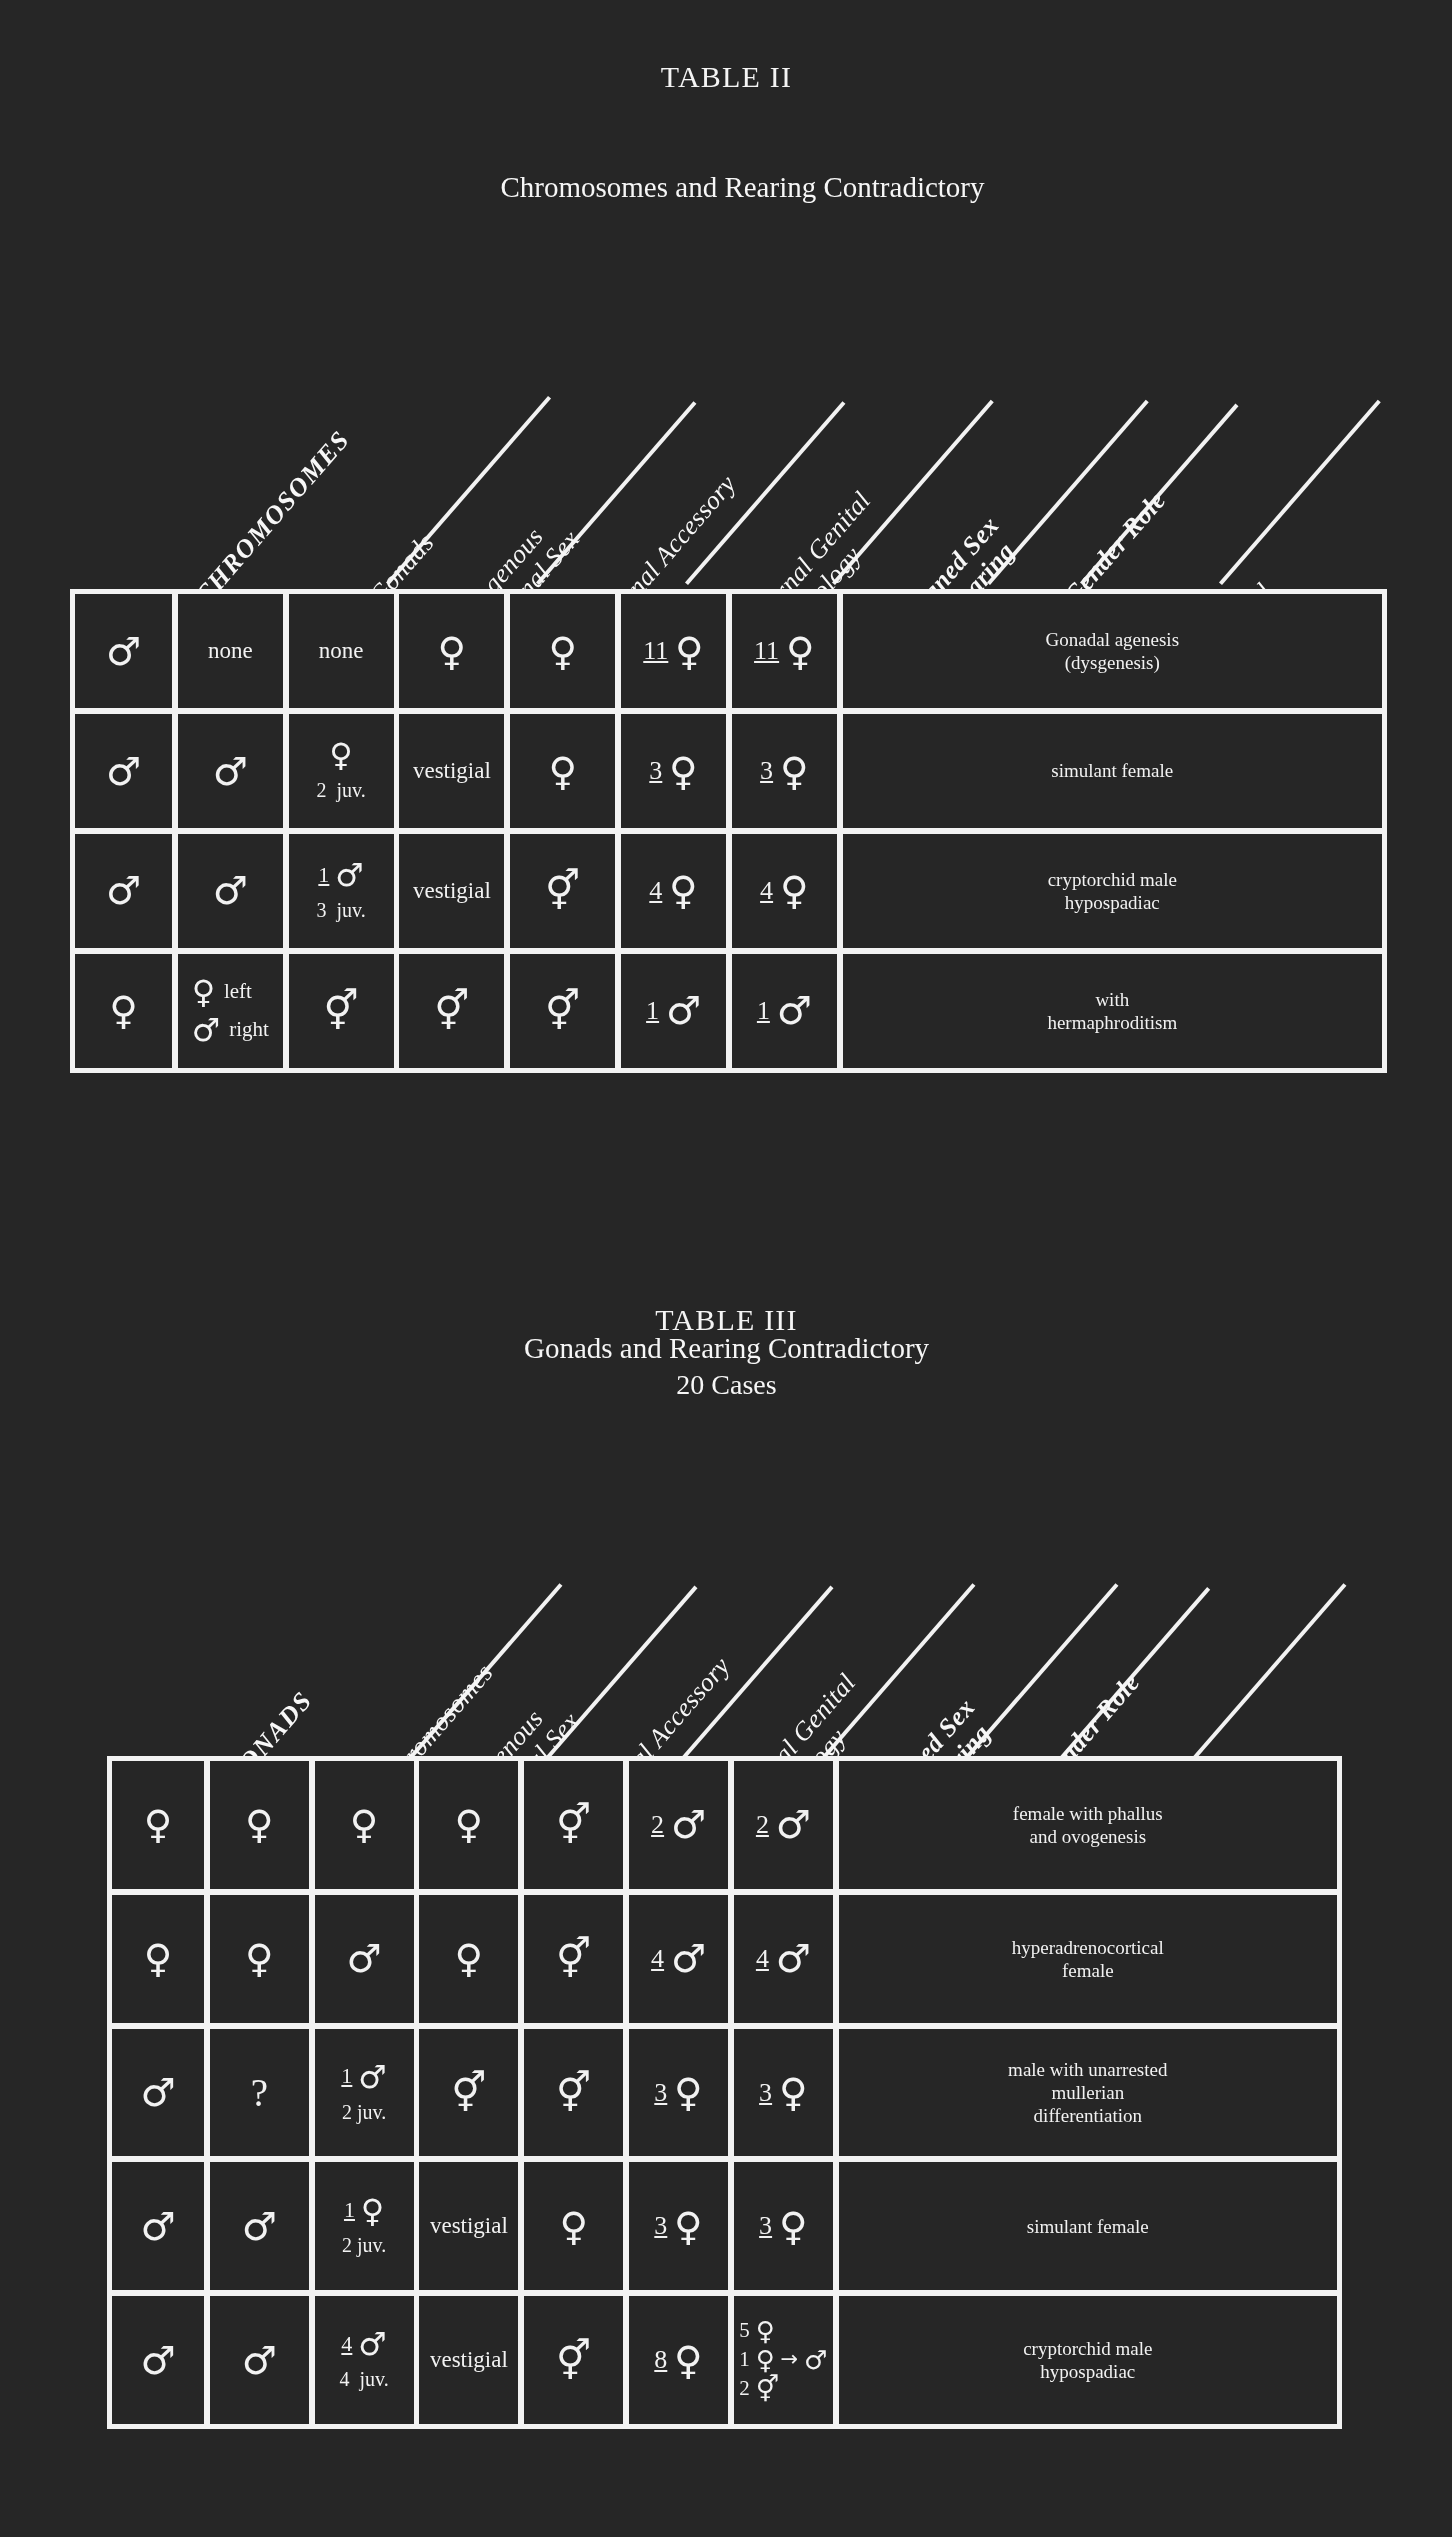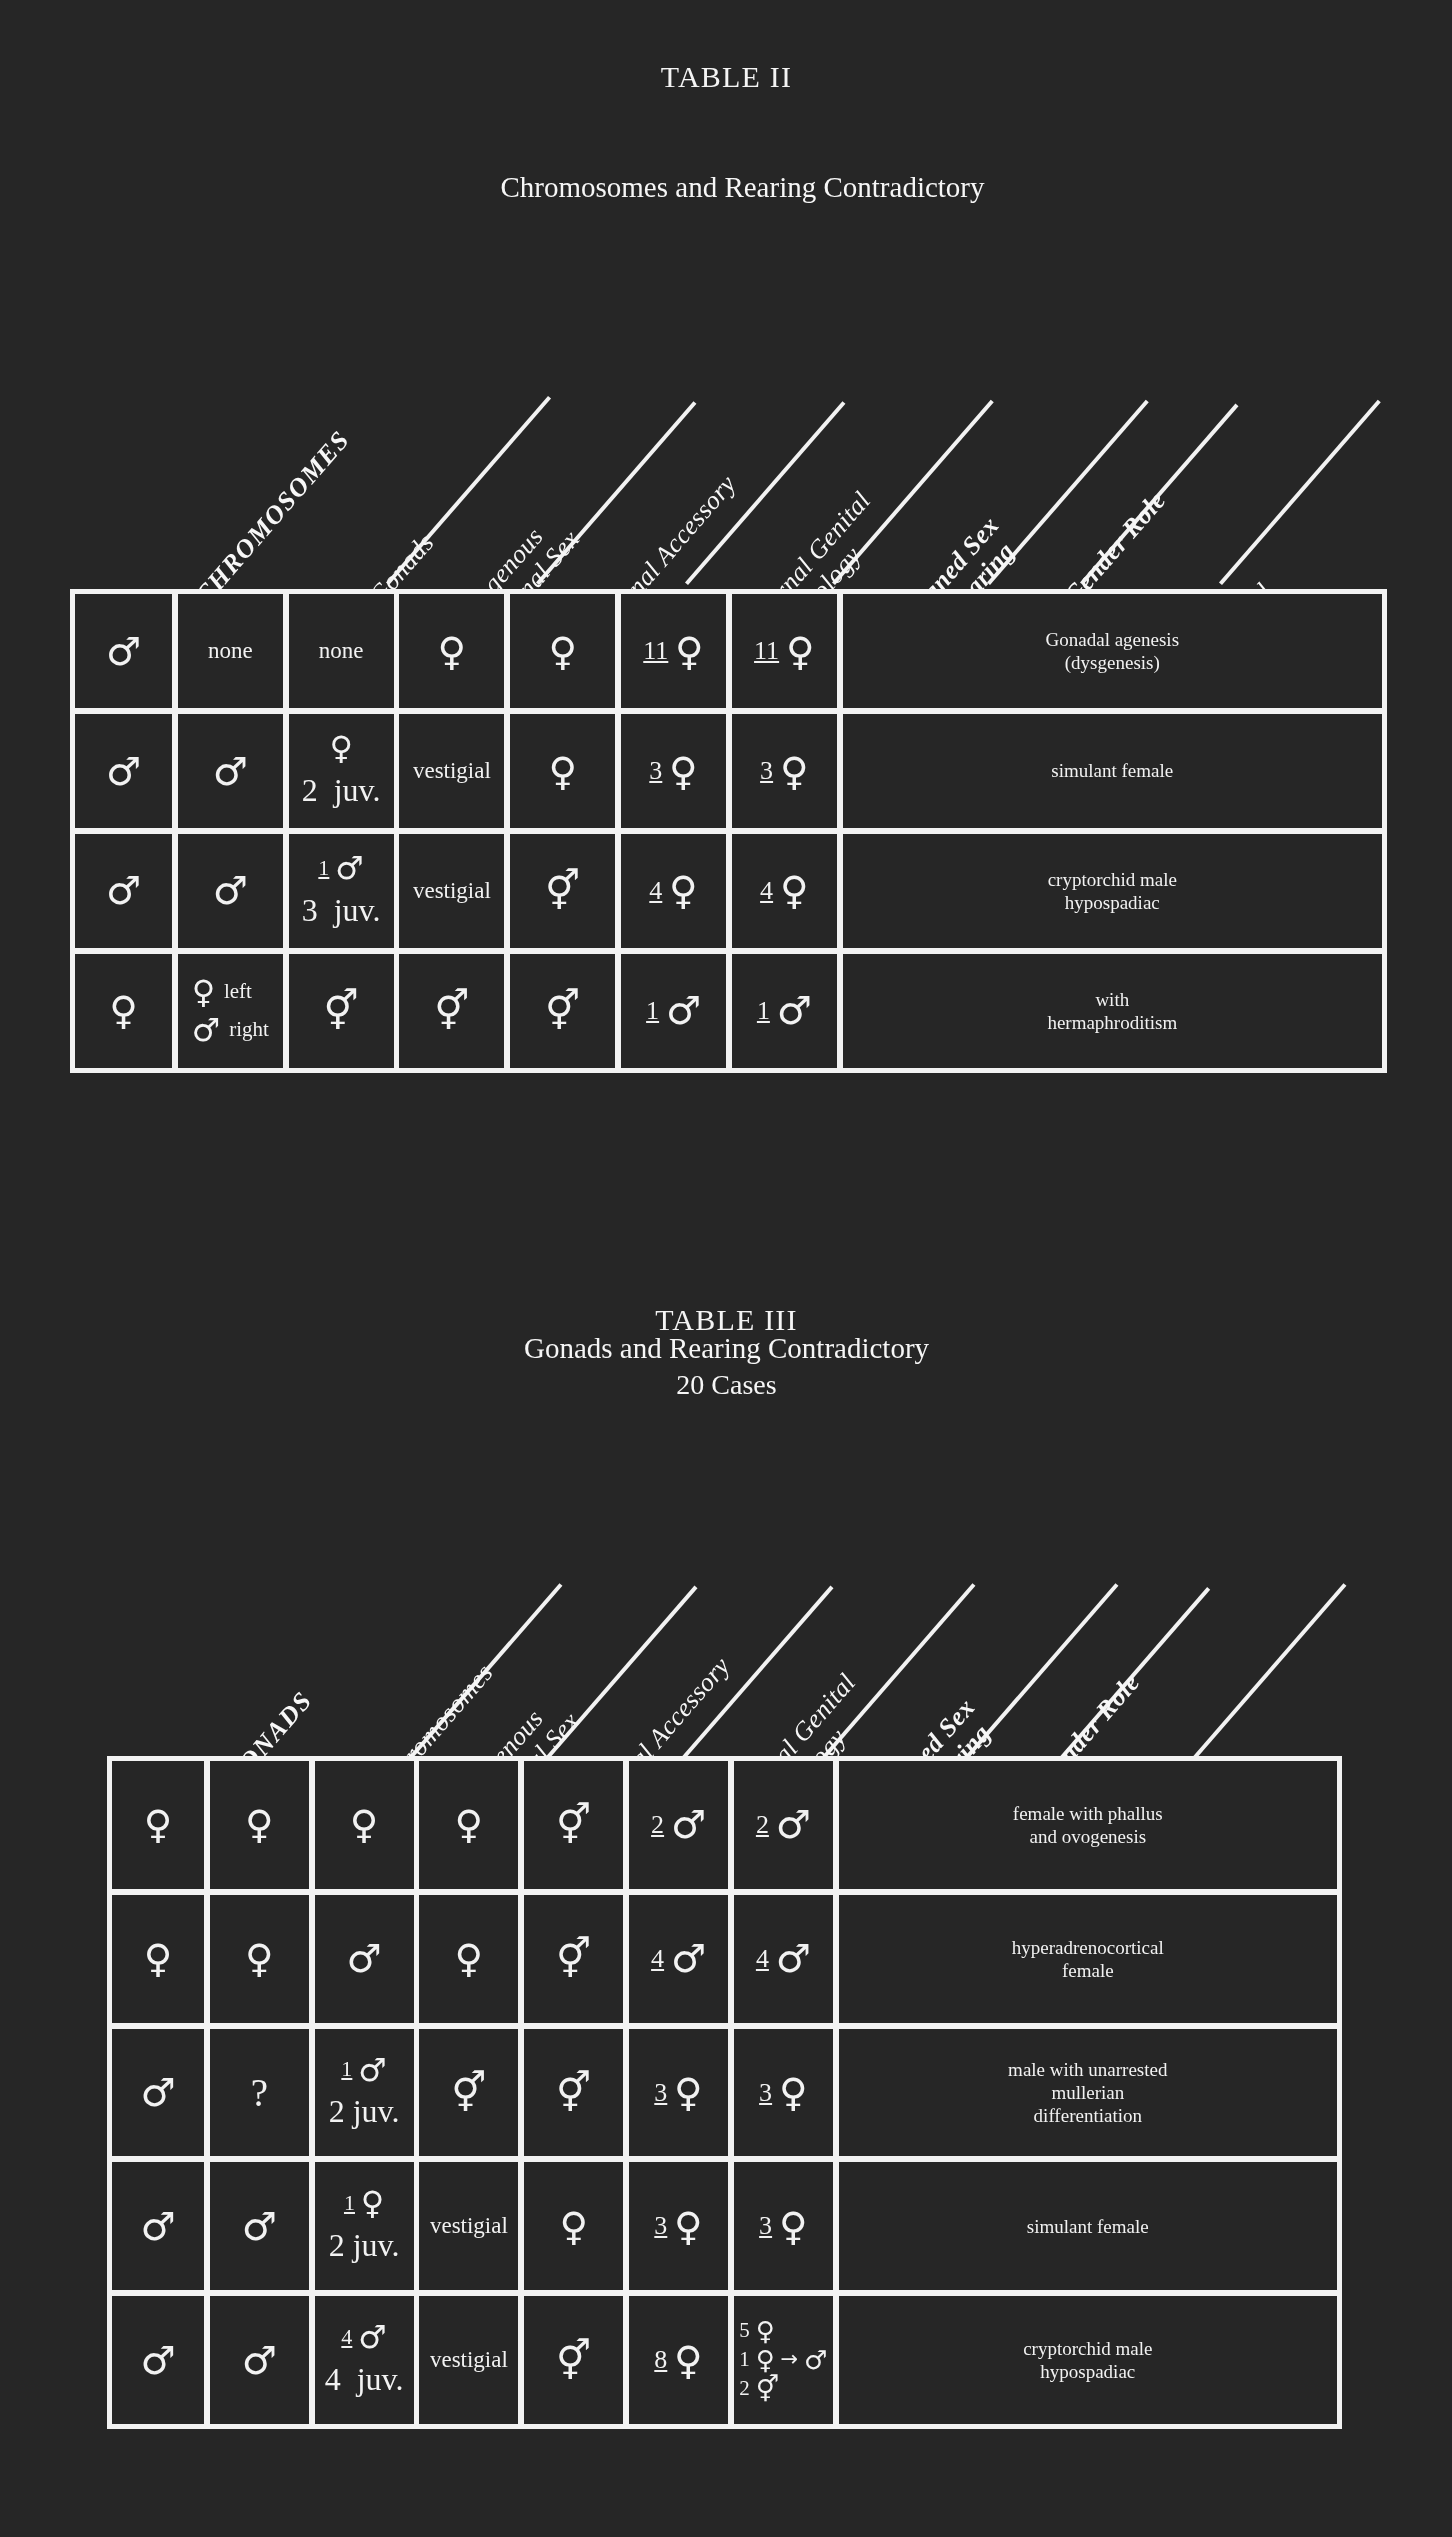--- a/index.html
+++ b/index.html
@@ -100,21 +100,21 @@
   .stack { display: flex; flex-direction: column; align-items: center; gap: 6.8px; }
   .row-inline { display: flex; align-items: center; justify-content: center; }
   .sidelabel { font-size: 21px; margin-left: 8.7px; }
   .lr { display: flex; flex-direction: column; gap: 5.8px; align-items: flex-start; }
   .lr-row { display: flex; align-items: center; }
   .gr-list { display: flex; flex-direction: column; align-items: flex-start; gap: 2.9px; font-size: 21px; }
   .gr-row { display: flex; align-items: center; gap: 5.8px; }
   .gr-row .sym { font-size: 26px; }
   .arrow { font-family: "DejaVu Sans", sans-serif; font-size: 21px; }
   .qmark { font-size: 39px; font-family: "Liberation Serif", serif; }
-  .juv { font-size: 32px; }
+  .juv { font-size: 20px; }
 </style>
 </head>
 <body>
 
 <div class="page">
 
   <div class="table-label" style="position:absolute;left:0;top:60px;width:1453px;">TABLE II</div>
 
   <div class="table-caption" style="position:absolute;left:16px;top:169px;width:1453px;">
     <div>Chromosomes and Rearing Contradictory</div>

